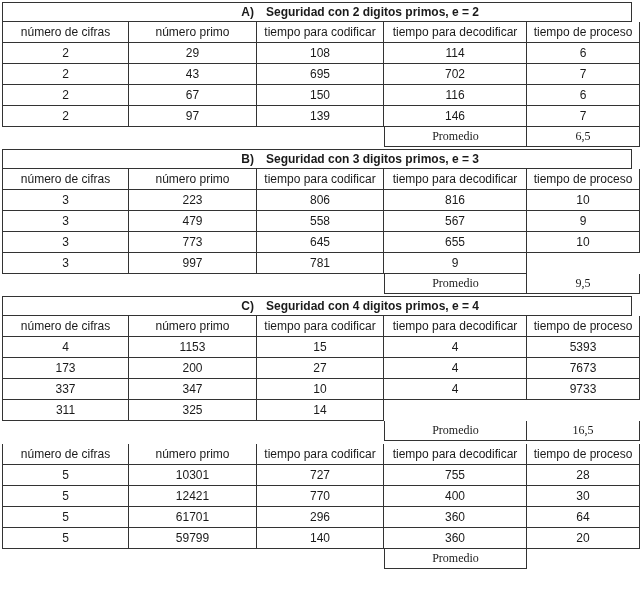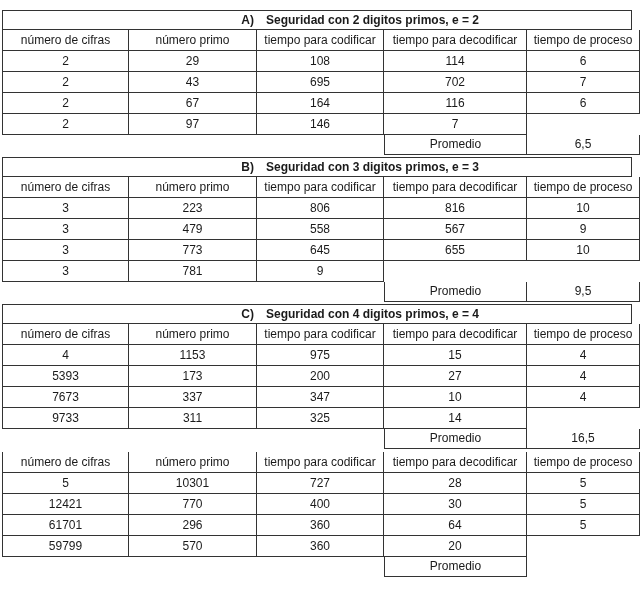--- a/index.html
+++ b/index.html
@@ -1,20 +1,20 @@
 <!DOCTYPE html>
 <html><head>
   <meta charset="utf-8">
   <style>
     html, body { margin: 0; padding: 0; background: #ffffff; }
     body {
       width: 642px; height: 593px; position: relative; overflow: hidden;
       font-family: "Liberation Sans", sans-serif; color: #1a1a1a; font-size: 12px;
     }
-    .block { position: absolute; left: 2px; width: 630px; margin-top: 8px; }
+    .block { position: absolute; left: 2px; width: 630px; }
     .grid {
       display: grid;
       grid-template-columns: 127px 128px 127px 143px 113px;
     }
     .cell {
       box-sizing: border-box;
       height: 21px; line-height: 20px;
       text-align: center;
       border-right: 1px solid #333;
       border-bottom: 1px solid #333;
@@ -26,20 +26,21 @@
       height: 20px; line-height: 19px;
       border: 1px solid #333; border-bottom: 1px solid #333;
       font-weight: bold; font-size: 12px;
       padding-left: 225px;
       white-space: nowrap;
     }
     .title .letter { display: inline-block; width: 26px; text-align: right; margin-right: 12px; }
     .avg-row {
       display: grid;
       grid-template-columns: 382px 143px 113px;
+      font-family: Liberation Serif, serif;
     }
     .avg-row .spacer { height: 20px; }
     .avg-row .cell { height: 20px; line-height: 18px; }
     .avg-row .cell.first { border-left: 1px solid #333; }
   </style>
 </head>
 <body>
 
 <div class="block" style="top:2px;">
   <div class="title">
@@ -59,26 +60,27 @@
     <div class="cell">6</div>
 
     <div class="cell">2</div>
     <div class="cell">43</div>
     <div class="cell">695</div>
     <div class="cell">702</div>
     <div class="cell">7</div>
 
     <div class="cell">2</div>
     <div class="cell">67</div>
-    <div class="cell">164</div>
+    <div class="cell">150</div>
     <div class="cell">116</div>
     <div class="cell">6</div>
 
     <div class="cell">2</div>
     <div class="cell">97</div>
+    <div class="cell">139</div>
     <div class="cell">146</div>
     <div class="cell">7</div>
   </div>
   <div class="avg-row">
     <div class="spacer"></div>
     <div class="cell first">Promedio</div>
     <div class="cell">6,5</div>
   </div>
 </div>
 
@@ -105,20 +107,21 @@
     <div class="cell">567</div>
     <div class="cell">9</div>
 
     <div class="cell">3</div>
     <div class="cell">773</div>
     <div class="cell">645</div>
     <div class="cell">655</div>
     <div class="cell">10</div>
 
     <div class="cell">3</div>
+    <div class="cell">997</div>
     <div class="cell">781</div>
     <div class="cell">9</div>
   </div>
   <div class="avg-row">
     <div class="spacer"></div>
     <div class="cell first">Promedio</div>
     <div class="cell">9,5</div>
   </div>
 </div>
 
@@ -128,21 +131,20 @@
   </div>
   <div class="grid">
     <div class="cell">número de cifras</div>
     <div class="cell">número primo</div>
     <div class="cell">tiempo para codificar</div>
     <div class="cell">tiempo para decodificar</div>
     <div class="cell">tiempo de proceso</div>
 
     <div class="cell">4</div>
     <div class="cell">1153</div>
-    <div class="cell">975</div>
     <div class="cell">15</div>
 
     <div class="cell">4</div>
     <div class="cell">5393</div>
     <div class="cell">173</div>
     <div class="cell">200</div>
     <div class="cell">27</div>
 
     <div class="cell">4</div>
     <div class="cell">7673</div>
@@ -167,37 +169,38 @@
   <div class="grid">
     <div class="cell">número de cifras</div>
     <div class="cell">número primo</div>
     <div class="cell">tiempo para codificar</div>
     <div class="cell">tiempo para decodificar</div>
     <div class="cell">tiempo de proceso</div>
 
     <div class="cell">5</div>
     <div class="cell">10301</div>
     <div class="cell">727</div>
+    <div class="cell">755</div>
     <div class="cell">28</div>
 
     <div class="cell">5</div>
     <div class="cell">12421</div>
     <div class="cell">770</div>
     <div class="cell">400</div>
     <div class="cell">30</div>
 
     <div class="cell">5</div>
     <div class="cell">61701</div>
     <div class="cell">296</div>
     <div class="cell">360</div>
     <div class="cell">64</div>
 
     <div class="cell">5</div>
     <div class="cell">59799</div>
-    <div class="cell">570</div>
+    <div class="cell">140</div>
     <div class="cell">360</div>
     <div class="cell">20</div>
   </div>
   <div class="avg-row">
     <div class="spacer"></div>
     <div class="cell first">Promedio</div>
   </div>
 </div>
 
 </body></html>

